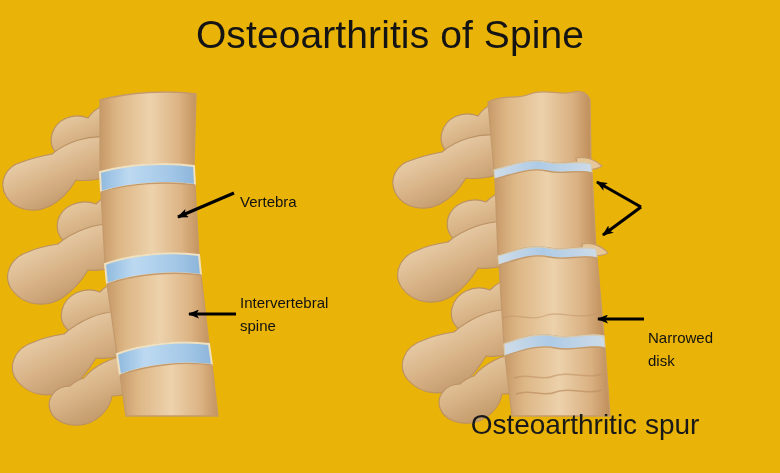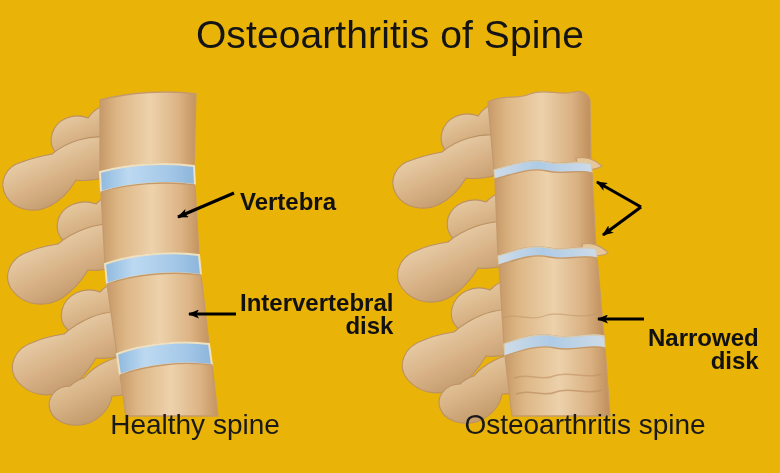--- a/index.html
+++ b/index.html
@@ -46,26 +46,25 @@
     text-align: center;
     font-size: 28px;
     font-weight: 400;
     color: #191919;
     line-height: 34px;
   }
   #caption-healthy { left: 0; }
   #caption-osteoarthritic { left: 390px; }
   .anno {
     position: absolute;
-    font-size: 24px;
-    font-weight: 700;
+    font-size: 15px;
+    font-weight: 400;
     color: #111111;
     line-height: 23px;
     white-space: pre-line;
-    text-align: right;
   }
   #label-vertebra { left: 240px; top: 190px; }
   #label-intervertebral-disk { left: 240px; top: 291px; }
   #label-bone-spur { left: 650px; top: 187px; }
   #label-narrowed-disk { left: 648px; top: 290px; margin-top: 36px; }
   svg { display: block; overflow: visible; }
   .leader { position: absolute; left: 0; top: 0; width: 780px; height: 473px; pointer-events: none; }
 </style>
 </head>
 <body>
@@ -254,23 +253,22 @@
     <line x1="641" y1="207" x2="597" y2="182" stroke="#000000" stroke-width="3.1" marker-end="url(#arrowHead)"></line>
 
     <line x1="641" y1="207" x2="603" y2="235" stroke="#000000" stroke-width="3.1" marker-end="url(#arrowHead)"></line>
 
     <line x1="644" y1="319" x2="598" y2="319" stroke="#000000" stroke-width="3.1" marker-end="url(#arrowHead)"></line>
   </svg>
 
   <div class="anno" id="label-vertebra">Vertebra</div>
 
   <div class="anno" id="label-intervertebral-disk">Intervertebral
-disk</div>
+spine</div>
 
 
   <div class="anno" id="label-narrowed-disk">Narrowed
 disk</div>
 
-  <div class="panel-caption" id="caption-healthy">Healthy spine</div>
-
-  <div class="panel-caption" id="caption-osteoarthritic">Osteoarthritis spine</div>
+
+  <div class="panel-caption" id="caption-osteoarthritic">Osteoarthritic spur</div>
 
 </div>
 
 </body></html>

